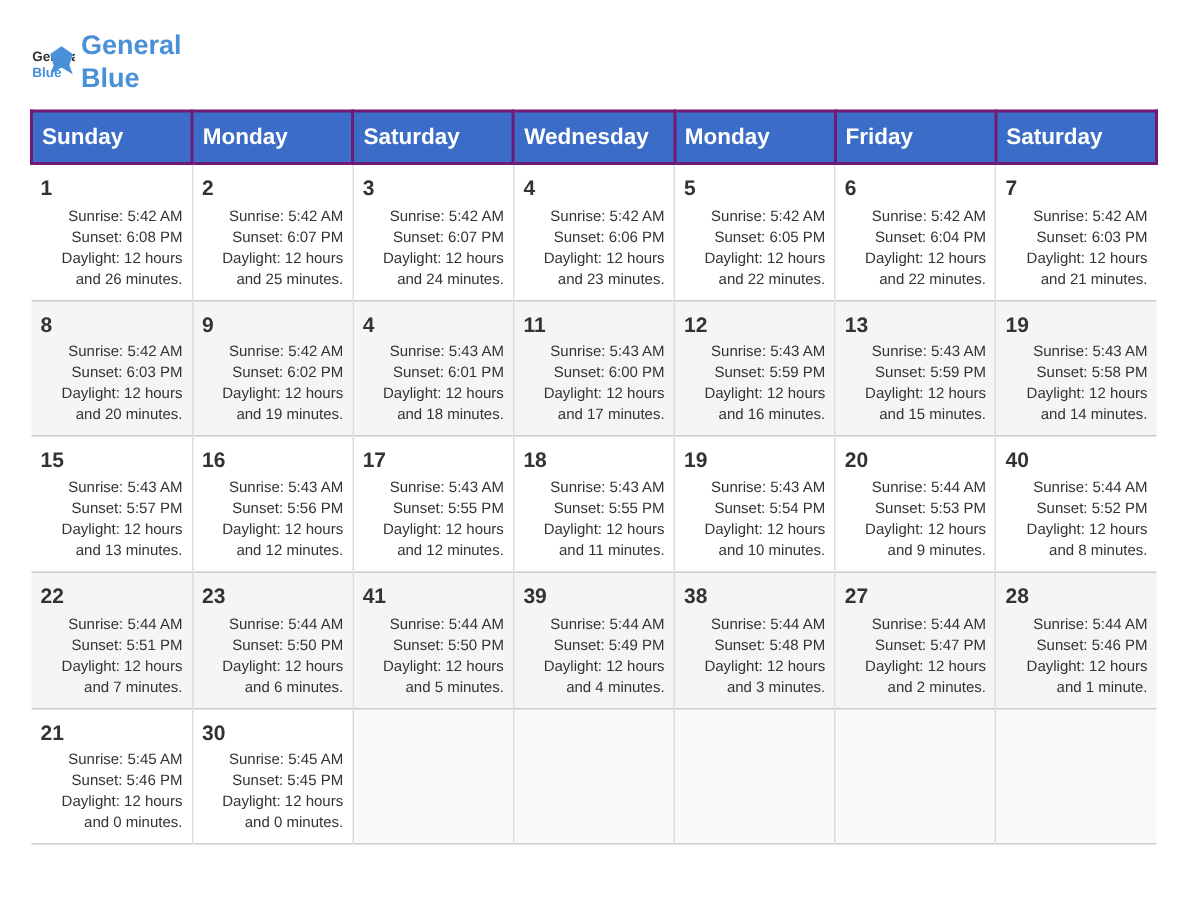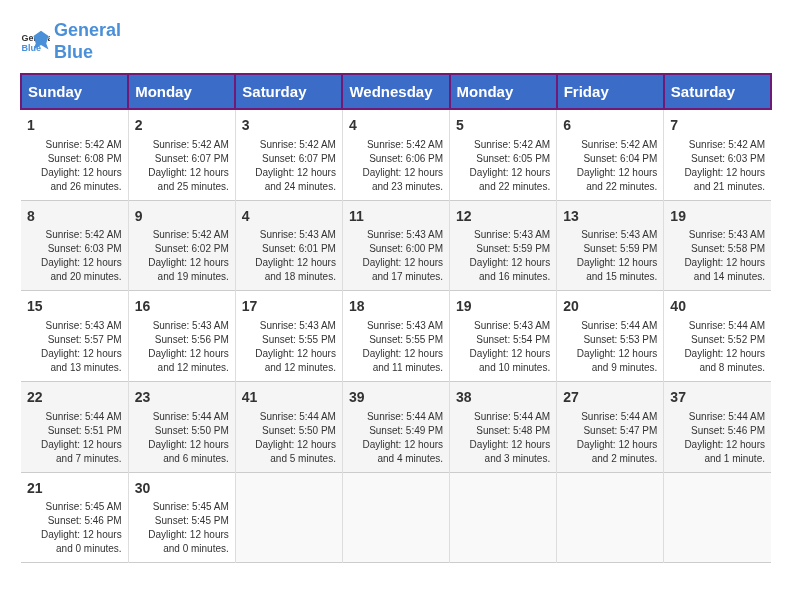--- a/index.html
+++ b/index.html
@@ -349,21 +349,21 @@
         </td>
         <td>
           <span class="day-num">27</span>
         <div class="day-info">
           Sunrise: 5:44 AM<br>
           Sunset: 5:47 PM<br>
           Daylight: 12 hours and 2 minutes.
         </div>
         </td>
         <td>
-          <span class="day-num">37</span>
+          <span class="day-num">28</span>
         <div class="day-info">
           Sunrise: 5:44 AM<br>
           Sunset: 5:46 PM<br>
           Daylight: 12 hours and 1 minute.
         </div>
         </td>
       </tr>
       <tr>
         <td>
           <span class="day-num">21</span>

